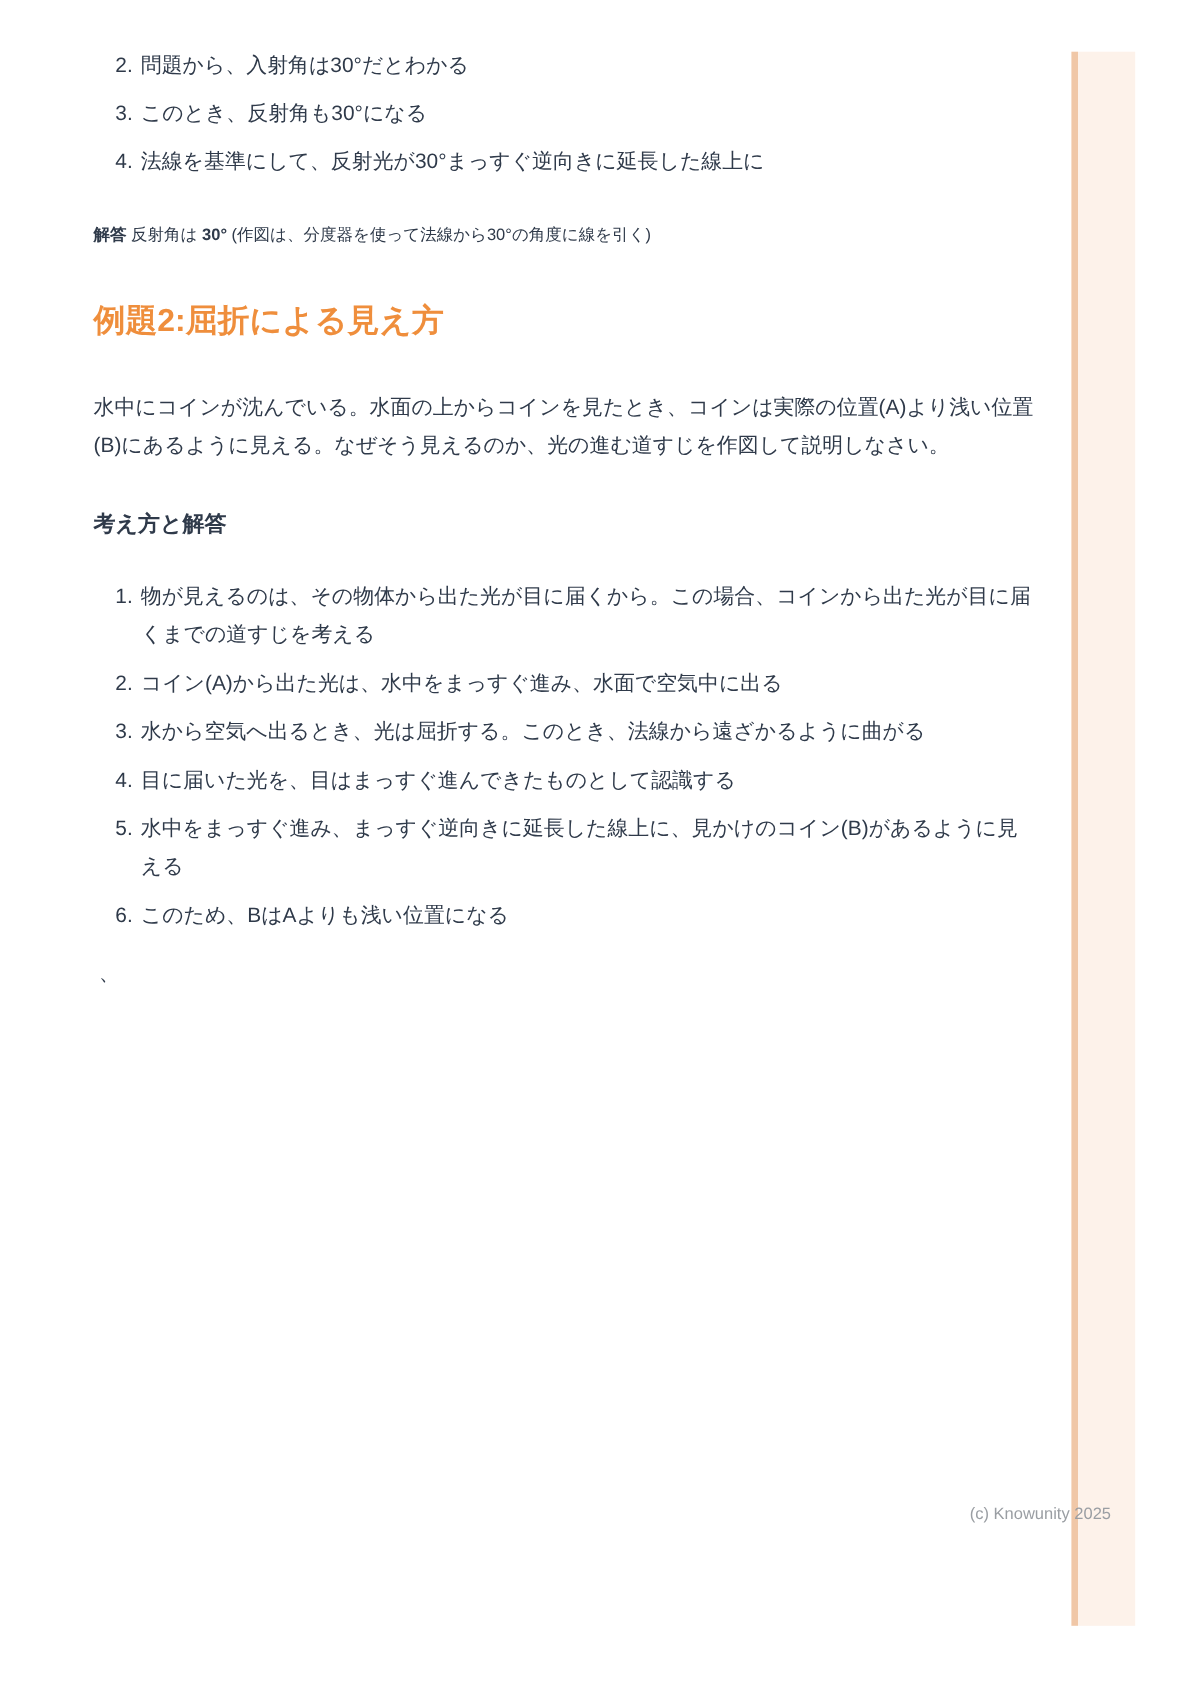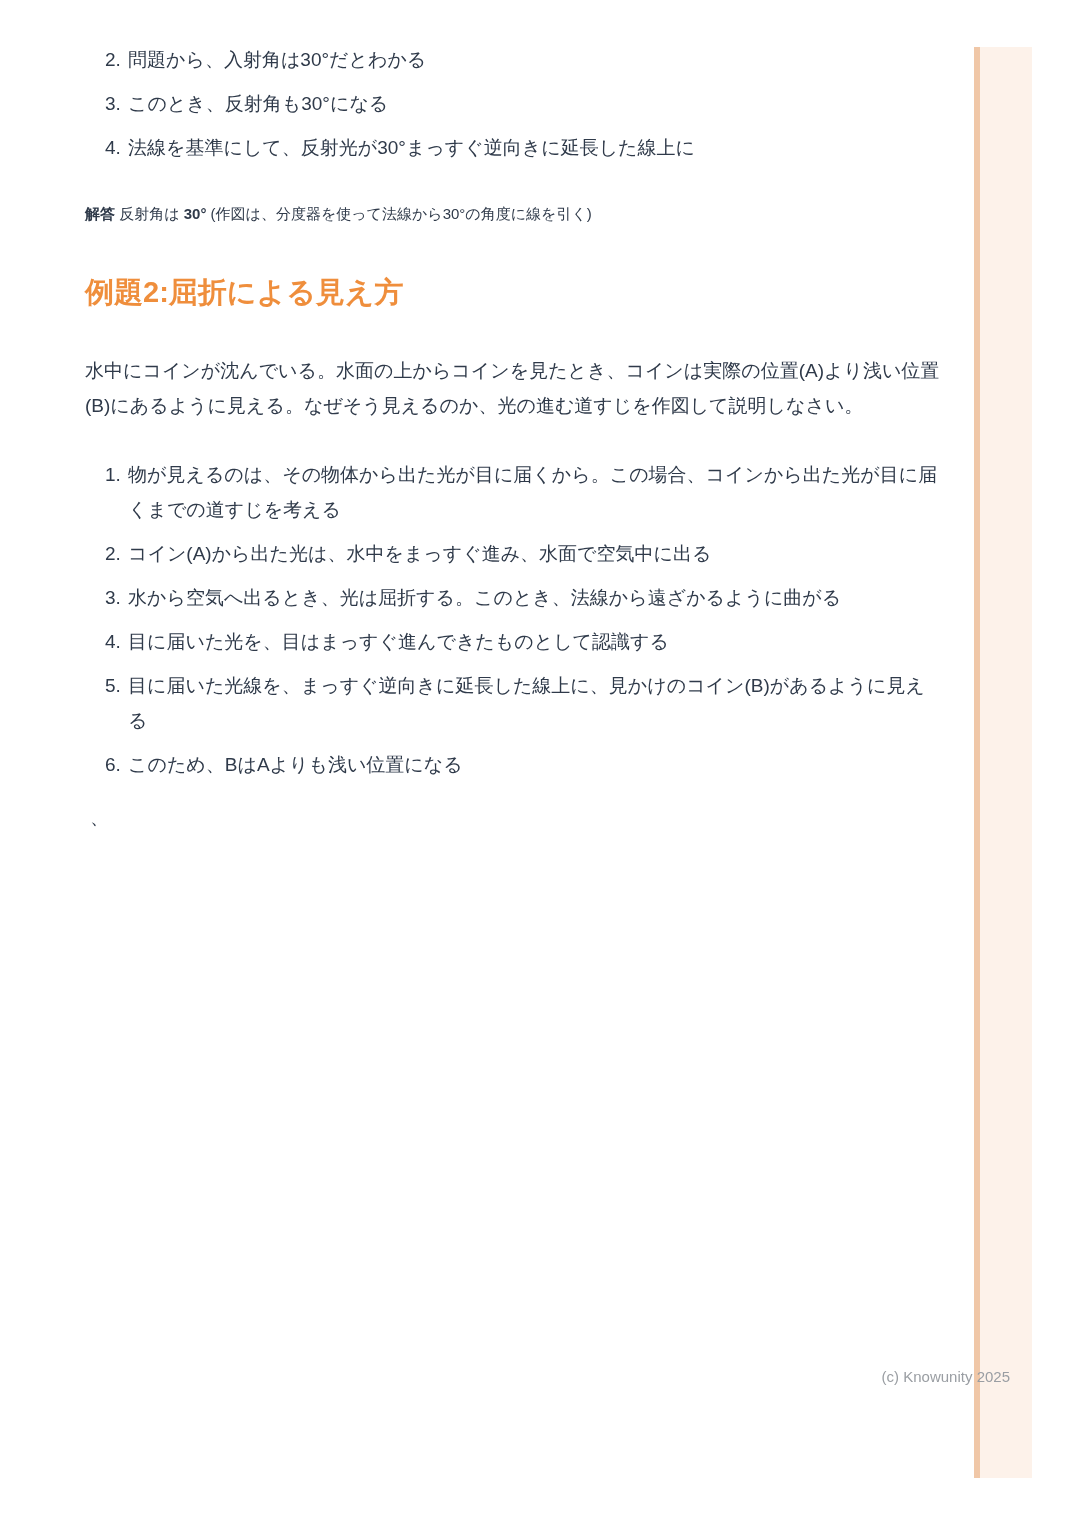--- a/index.html
+++ b/index.html
@@ -112,27 +112,28 @@
     <b>解答</b>
     <span>反射角は</span>
     <b>30°</b>
     <span>(作図は、分度器を使って法線から30°の角度に線を引く)</span>
   </p>
 
   <h2 class="section-title">例題2:屈折による見え方</h2>
 
   <p class="problem">水中にコインが沈んでいる。水面の上からコインを見たとき、コインは実際の位置(A)より浅い位置(B)にあるように見える。なぜそう見えるのか、光の進む道すじを作図して説明しなさい。</p>
 
+  <h3 class="sub-heading">考え方と解答</h3>
 
   <ol class="steps second">
     <li>物が見えるのは、その物体から出た光が目に届くから。この場合、コインから出た光が目に届くまでの道すじを考える</li>
     <li>コイン(A)から出た光は、水中をまっすぐ進み、水面で空気中に出る</li>
     <li>水から空気へ出るとき、光は屈折する。このとき、法線から遠ざかるように曲がる</li>
     <li>目に届いた光を、目はまっすぐ進んできたものとして認識する</li>
-    <li>目に届いた光線を、まっすぐ逆向きに延長した線上に、見かけのコイン(B)があるように見える</li>
+    <li>水中をまっすぐ進み、まっすぐ逆向きに延長した線上に、見かけのコイン(B)があるように見える</li>
     <li>このため、BはAよりも浅い位置になる</li>
   </ol>
 
   <div class="stray-mark">、</div>
 
 </main>
 
 <footer>
   <span class="footer-copyright">(c) Knowunity 2025</span>
 </footer>

